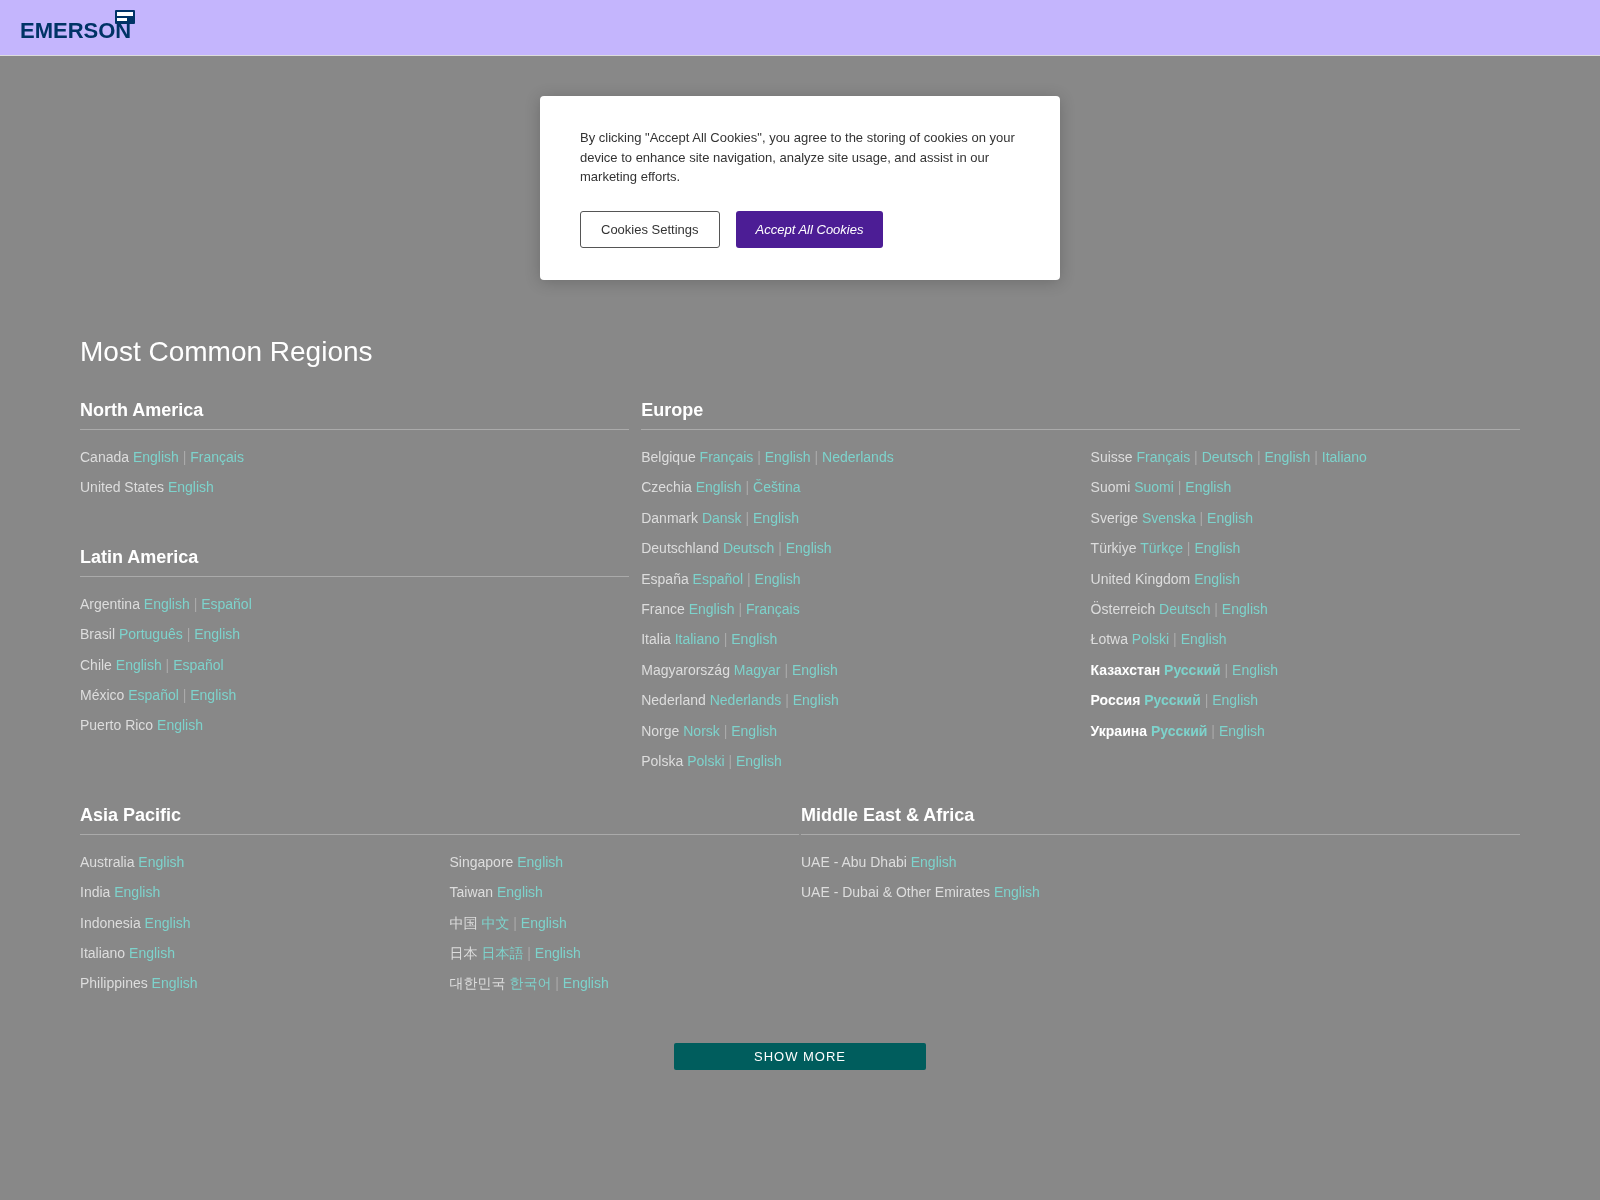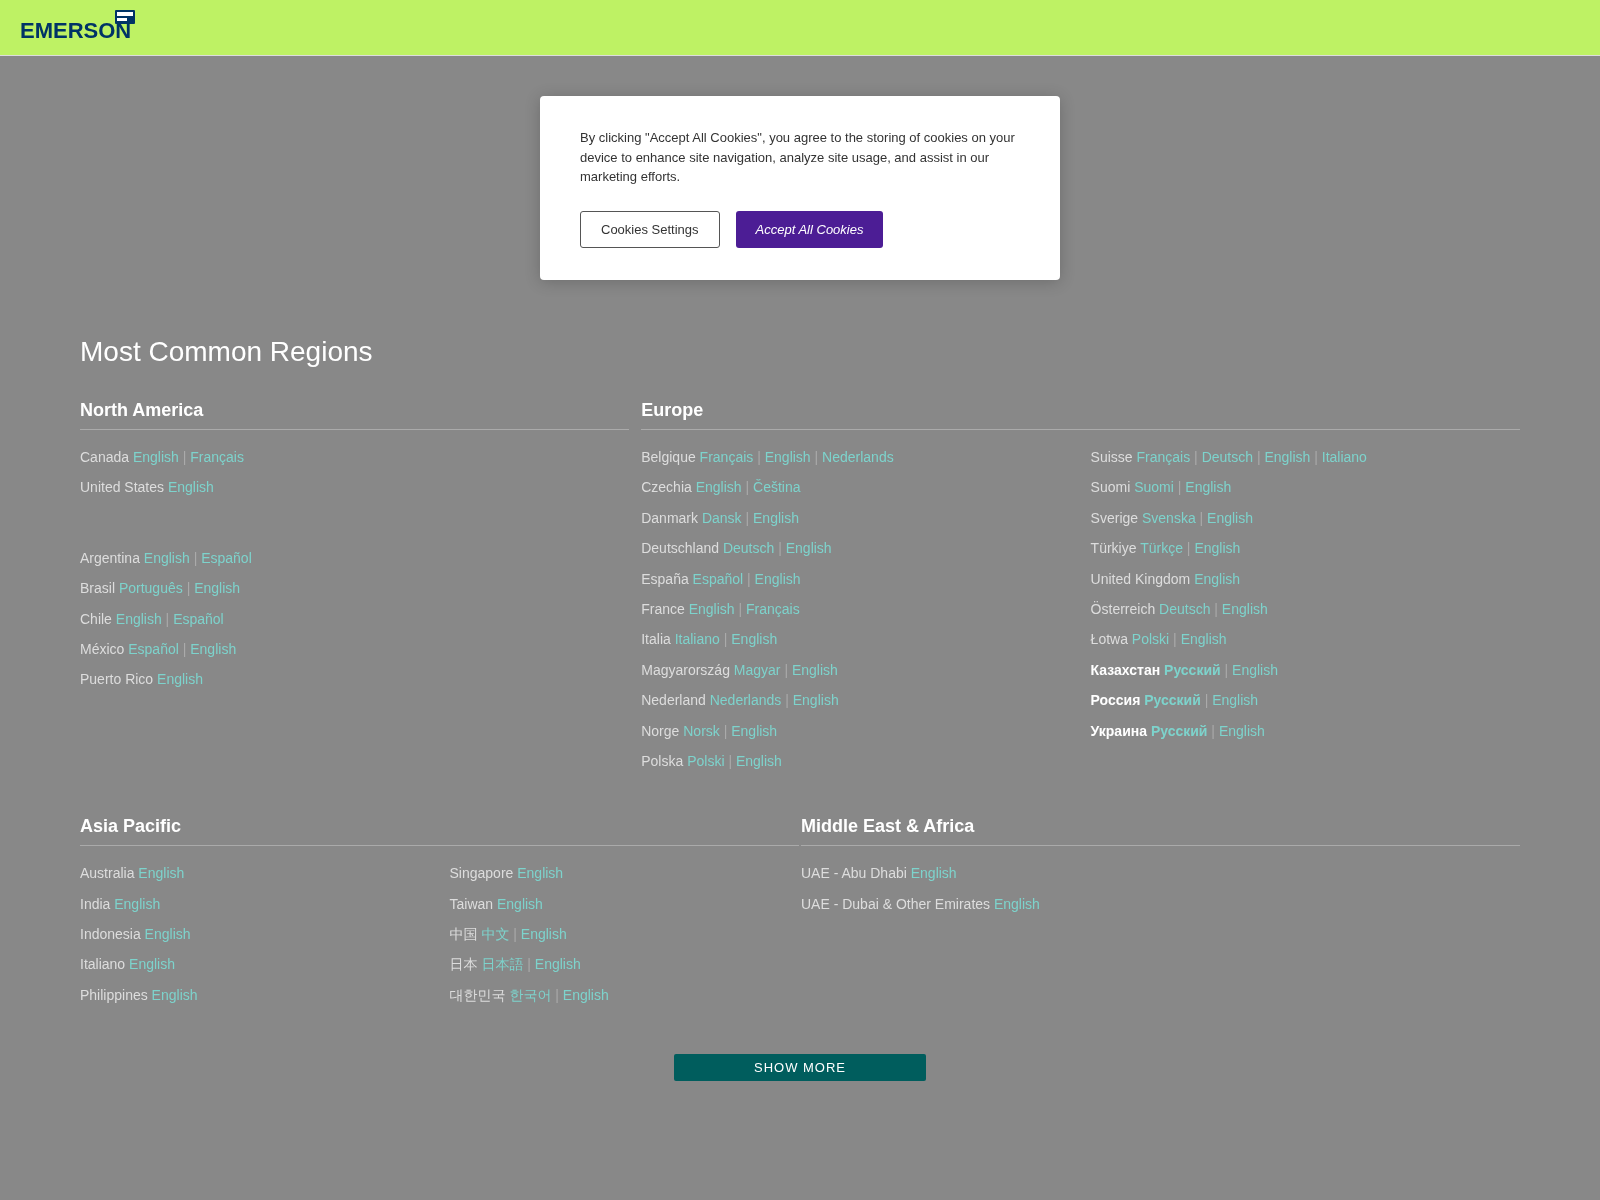--- a/index.html
+++ b/index.html
@@ -5,21 +5,21 @@
     * { box-sizing: border-box; margin: 0; padding: 0; }
     body {
       font-family: Arial, sans-serif;
       background-color: #888;
       min-height: 1200px;
       position: relative;
     }
 
     
     .header {
-      background-color: #bef264;
+      background-color: #c4b5fd;
       height: 56px;
       display: flex;
       align-items: center;
       padding: 0 20px;
       border-bottom: 1px solid #ddd;
       position: relative;
       z-index: 1;
     }
     .logo-container {
       display: flex;
@@ -193,20 +193,21 @@
             <span class="separator"> | </span>
             <a class="lang-link">Français</a>
           </div>
           <div class="region-item">
             <span class="country-name">United States </span>
             <a class="lang-link">English</a>
           </div>
         </div>
 
         <div class="region-section">
+          <div class="region-title">Latin America</div>
           <div class="region-item">
             <span class="country-name">Argentina </span>
             <a class="lang-link">English</a>
             <span class="separator"> | </span>
             <a class="lang-link">Español</a>
           </div>
           <div class="region-item">
             <span class="country-name">Brasil </span>
             <a class="lang-link">Português</a>
             <span class="separator"> | </span>
@@ -367,21 +368,21 @@
               <span class="bold-country">Украина </span>
               <a class="lang-link" style="font-weight:700;">Русский</a>
               <span class="separator"> | </span>
               <a class="lang-link">English</a>
             </div>
           </div>
         </div>
       </div>
     </div>
 
-    <div style="display: grid; grid-template-columns: 1fr 1fr; gap: 2px; margin-top: 36px;">
+    <div style="display: grid; grid-template-columns: 1fr 1fr; gap: 2px; margin-top: 20px;">
 
       <div>
         <div class="region-title">Asia Pacific</div>
         <div style="display: grid; grid-template-columns: 1fr 1fr; gap: 0 20px;">
 
           <div>
             <div class="region-item">
               <span class="country-name">Australia </span>
               <a class="lang-link">English</a>
             </div>

